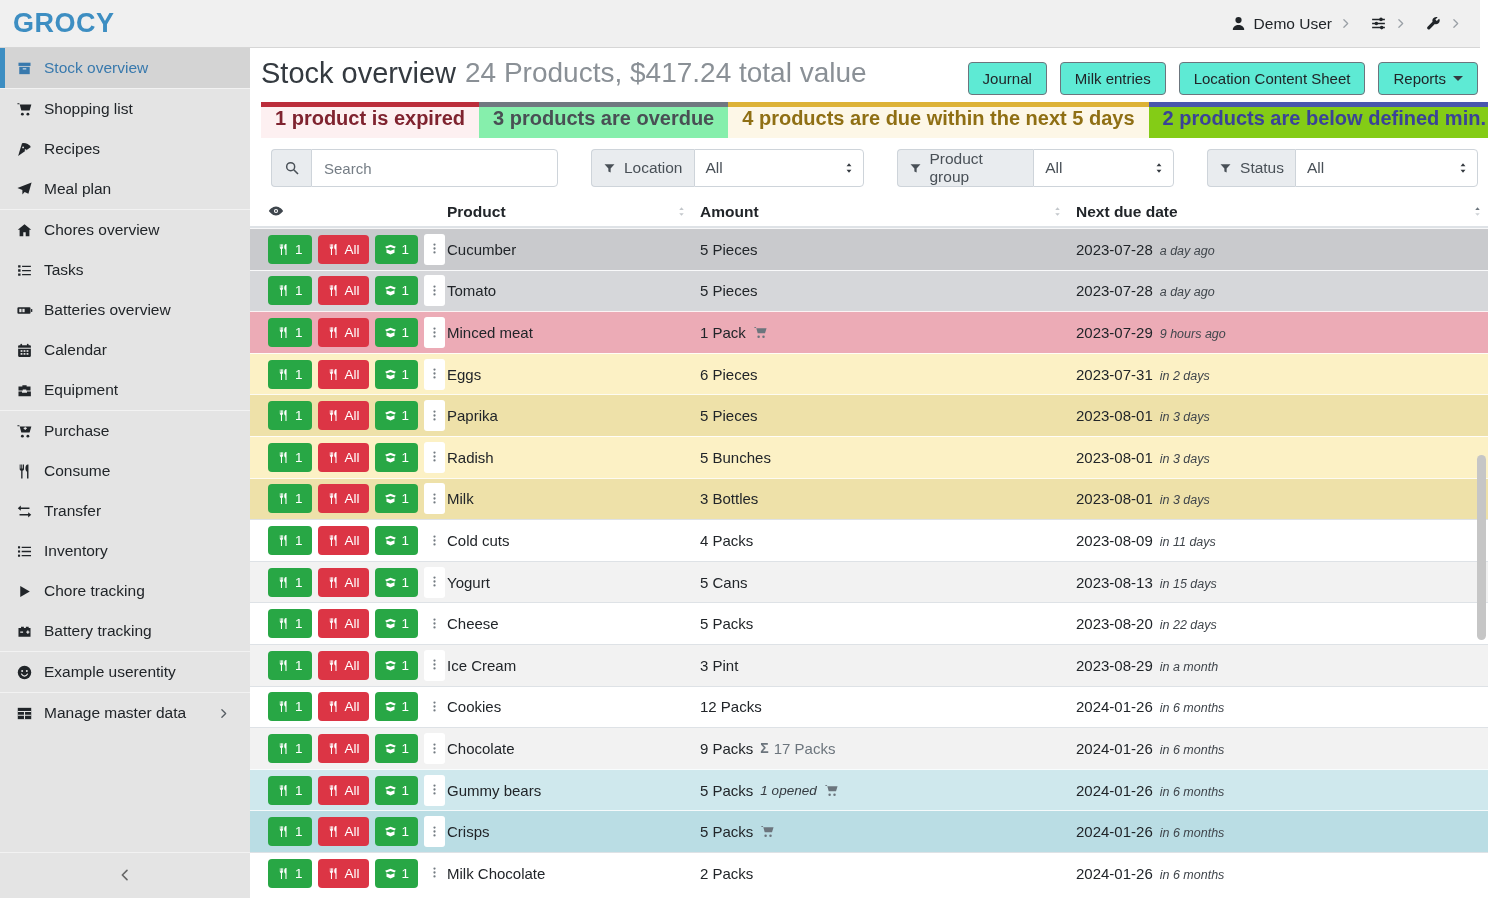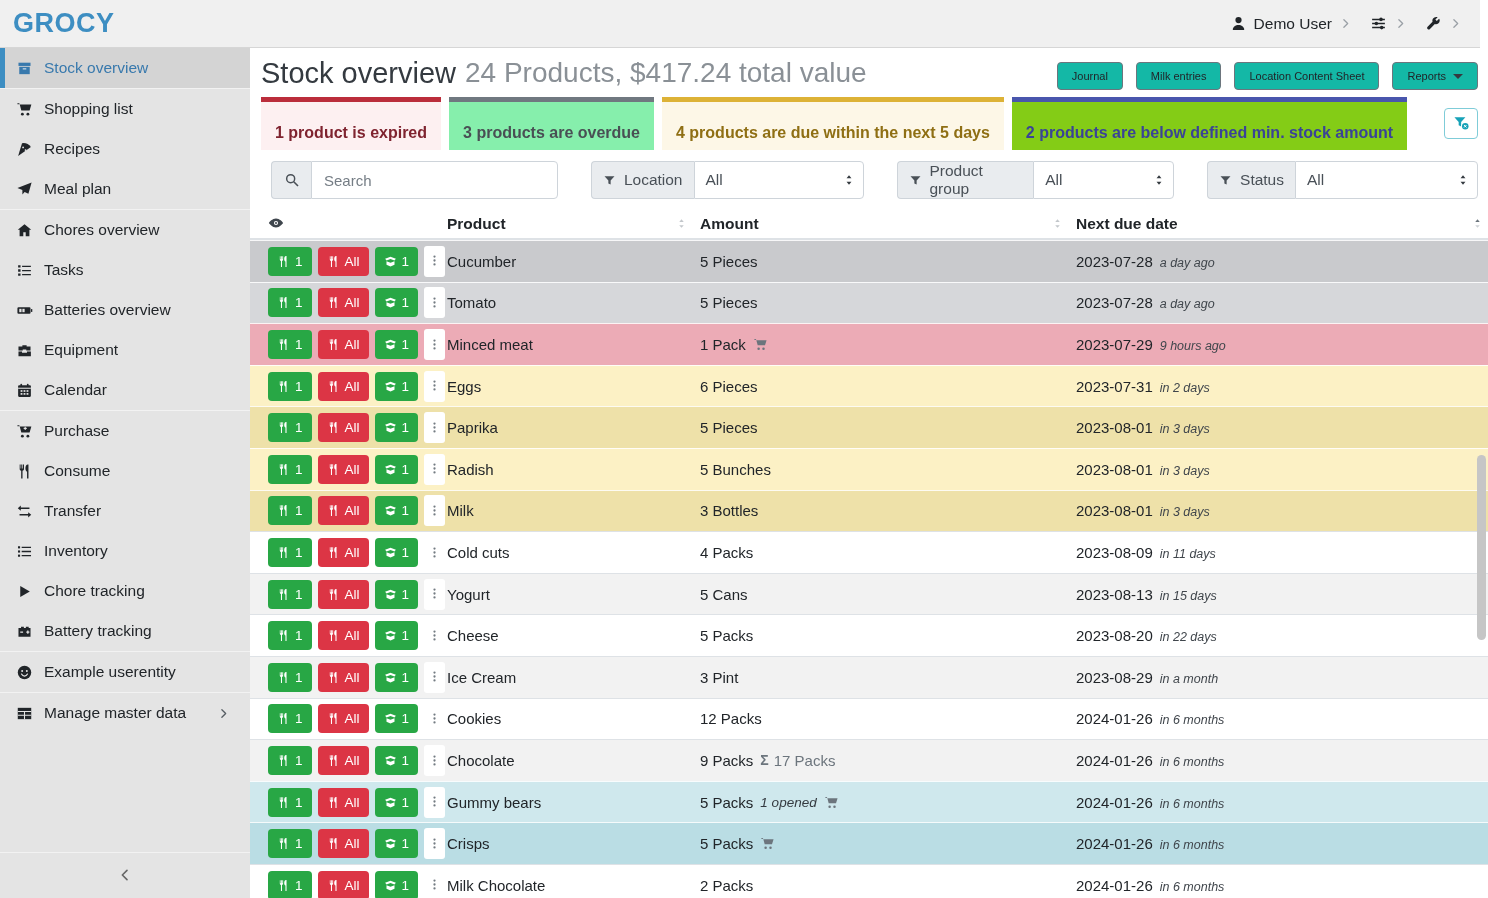--- a/index.html
+++ b/index.html
@@ -34,30 +34,30 @@
     color:#666; font-size:16px; cursor:pointer; }
 
   
   .main { position:absolute; top:48px; left:250px; right:0; bottom:0; background:#fff;
     overflow:hidden; }
 
   .page-head { display:flex; align-items:flex-start; padding:9px 10px 0 11px; }
   .title { font-size:29px; font-weight:500; color:#343a40; }
   .subtitle { font-size:28px; font-weight:300; color:#8a9096; margin-left:9px; }
   .head-buttons { margin-left:auto; display:flex; gap:13px; padding-top:5px; }
-  .btn-outline { background:#14b8a6; border:1px solid #6c757d; border-radius:4px;
-    padding:7px 14px; font-size:11px; color:#212529; cursor:pointer;
+  .btn-outline { background:#5eead4; border:1px solid #6c757d; border-radius:4px;
+    padding:7px 14px; font-size:15px; color:#212529; cursor:pointer;
     font-family:"Liberation Sans",sans-serif; display:flex; align-items:center; gap:7px; }
   .caret-down { width:0; height:0; border-left:5px solid transparent;
     border-right:5px solid transparent; border-top:5px solid #343a40; display:inline-block; }
 
   
   .alerts { display:flex; align-items:stretch; margin:7px 10px 0 11px; }
-  .alert-chip { border-top:5px solid; padding:22px 14px 8px; font-size:16px; font-weight:700;
-    margin-right:8px; cursor:pointer; white-space:nowrap; }
+  .alert-chip { border-top:5px solid; padding:0 14px 8px; font-size:20px; font-weight:700;
+    margin-right:0; cursor:pointer; white-space:nowrap; }
   .clear-filter { margin-left:auto; align-self:center; width:34px; height:31px;
     border:1.5px solid #7fccd8; border-radius:4px; background:#fff; color:#17a2b8;
     display:flex; align-items:center; justify-content:center; font-size:17px; cursor:pointer; }
 
   
   .filters { display:flex; margin:11px 10px 0 21px; height:38px; }
   .search-group { display:flex; width:296px; }
   .input-prepend { width:40px; background:#e9ecef; border:1px solid #ced4da; border-right:none;
     border-radius:4px 0 0 4px; display:flex; align-items:center; justify-content:center;
     color:#495057; font-size:16px; }
@@ -233,43 +233,43 @@
               <rect x="21.2" y="10" width="1.8" height="4"></rect>
               <rect x="4.6" y="9.6" width="3.2" height="4.8" fill="#e4e4e4"></rect>
               <rect x="9" y="9.6" width="3.2" height="4.8" fill="#e4e4e4"></rect>
             </svg>
           </span>
           <span class="nav-label">Batteries overview</span>
         </div>
         <div class="nav-item">
           <span class="nav-icon">
             <svg viewBox="0 0 24 24" fill="currentColor">
-              <path d="M9 6.5V4.5h6v2h5.5V12h-6v-1.5h-5V12H3.5V6.5zM3.5 13.5h5V15h7v-1.5h5.5V20H3.5z"></path>
-            </svg>
-          </span>
-          <span class="nav-label">Equipment</span>
-        </div>
-        <div class="nav-item">
-          <span class="nav-icon">
-            <svg viewBox="0 0 24 24" fill="currentColor">
               <rect x="3" y="4.5" width="18" height="16.5" rx="1.5"></rect>
               <rect x="6.3" y="2.5" width="2.2" height="4.4" rx="1"></rect>
               <rect x="15.5" y="2.5" width="2.2" height="4.4" rx="1"></rect>
               <path d="M3 8.8h18" stroke="#e4e4e4" stroke-width="1.5"></path>
               <g fill="#e4e4e4">
                 <rect x="6.5" y="11.5" width="2.6" height="2.4"></rect>
                 <rect x="10.7" y="11.5" width="2.6" height="2.4"></rect>
                 <rect x="14.9" y="11.5" width="2.6" height="2.4"></rect>
                 <rect x="6.5" y="15.6" width="2.6" height="2.4"></rect>
                 <rect x="10.7" y="15.6" width="2.6" height="2.4"></rect>
                 <rect x="14.9" y="15.6" width="2.6" height="2.4"></rect>
               </g>
             </svg>
           </span>
           <span class="nav-label">Calendar</span>
+        </div>
+        <div class="nav-item">
+          <span class="nav-icon">
+            <svg viewBox="0 0 24 24" fill="currentColor">
+              <path d="M9 6.5V4.5h6v2h5.5V12h-6v-1.5h-5V12H3.5V6.5zM3.5 13.5h5V15h7v-1.5h5.5V20H3.5z"></path>
+            </svg>
+          </span>
+          <span class="nav-label">Equipment</span>
         </div>
         <div class="nav-sep"></div>
         <div class="nav-item">
           <span class="nav-icon">
             <svg viewBox="0 0 24 24" fill="currentColor">
               <path d="M2 3h2.7l.6 2h16.4l-2.5 8.3H7.5L5.2 4.6 2 4.5z"></path>
               <circle cx="9" cy="18.6" r="2"></circle>
               <circle cx="16.8" cy="18.6" r="2"></circle>
               <path d="M10.8 7.6h4.4M13 5.4v4.4" stroke="#e4e4e4" stroke-width="1.5" fill="none"></path>
             </svg>

